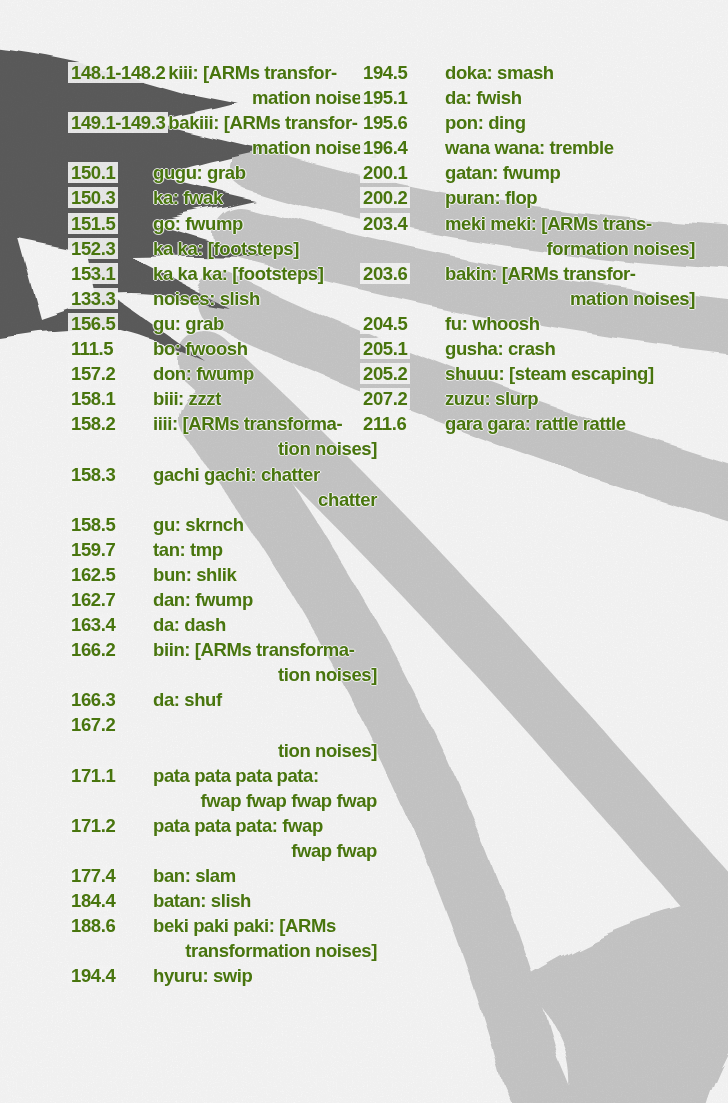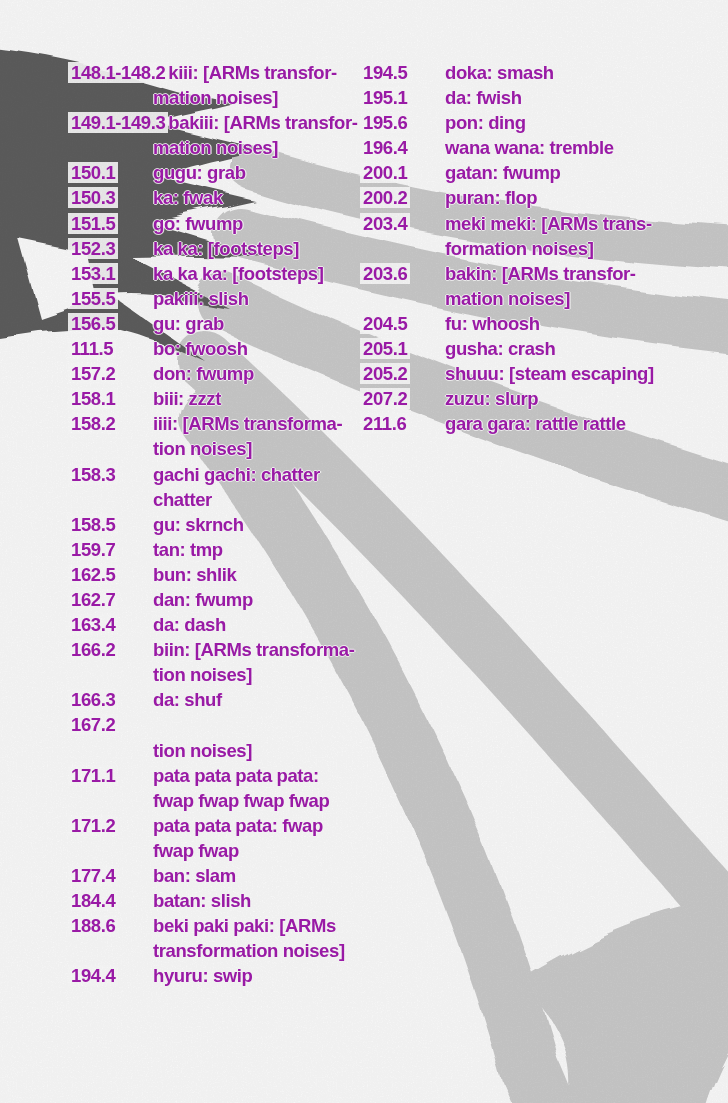--- a/index.html
+++ b/index.html
@@ -22,21 +22,21 @@
     width: 728px;
     height: 1103px;
   }
   .glossary-col {
     position: absolute;
     top: 60px;
     font-weight: 700;
     font-size: 18.5px;
     line-height: 25.1px;
     letter-spacing: -0.4px;
-    color: #a21caf;
+    color: #4d7c0f;
     z-index: 2;
   }
   .col-left  { left: 71px;  width: 306px; }
   .col-right { left: 363px; width: 332px; }
   .entry { }
   .line { display: flex; white-space: nowrap; }
   .num {
     flex: 0 0 auto;
     min-width: 82px;
   }
@@ -44,20 +44,21 @@
     background: rgba(255,255,255,0.92);
     padding: 0 3px;
     margin-left: -3px;
   }
   .sound, .cont {
     text-shadow:
       -1.2px 0 0 rgba(255,255,255,0.85),
        1.2px 0 0 rgba(255,255,255,0.85),
        0 -1.2px 0 rgba(255,255,255,0.85),
        0  1.2px 0 rgba(255,255,255,0.85);
+    text-align: right;
   }
   .cont { padding-left: 82px; white-space: nowrap; }
   .grain {
     position: absolute;
     left: 0; top: 0;
     width: 728px; height: 1103px;
     z-index: 3;
     pointer-events: none;
   }
 </style>
@@ -143,22 +144,22 @@
         </div>
       </div>
       <div class="entry">
         <div class="line">
           <span class="num"><span class="num-in">153.1</span></span>
           <span class="sound">ka ka ka: [footsteps]</span>
         </div>
       </div>
       <div class="entry">
         <div class="line">
-          <span class="num"><span class="num-in">155.5</span></span>
-          <span class="sound">pakiii: slish</span>
+          <span class="num"><span class="num-in">133.3</span></span>
+          <span class="sound">noises: slish</span>
         </div>
       </div>
       <div class="entry">
         <div class="line">
           <span class="num"><span class="num-in">156.5</span></span>
           <span class="sound">gu: grab</span>
         </div>
       </div>
       <div class="entry">
         <div class="line">

